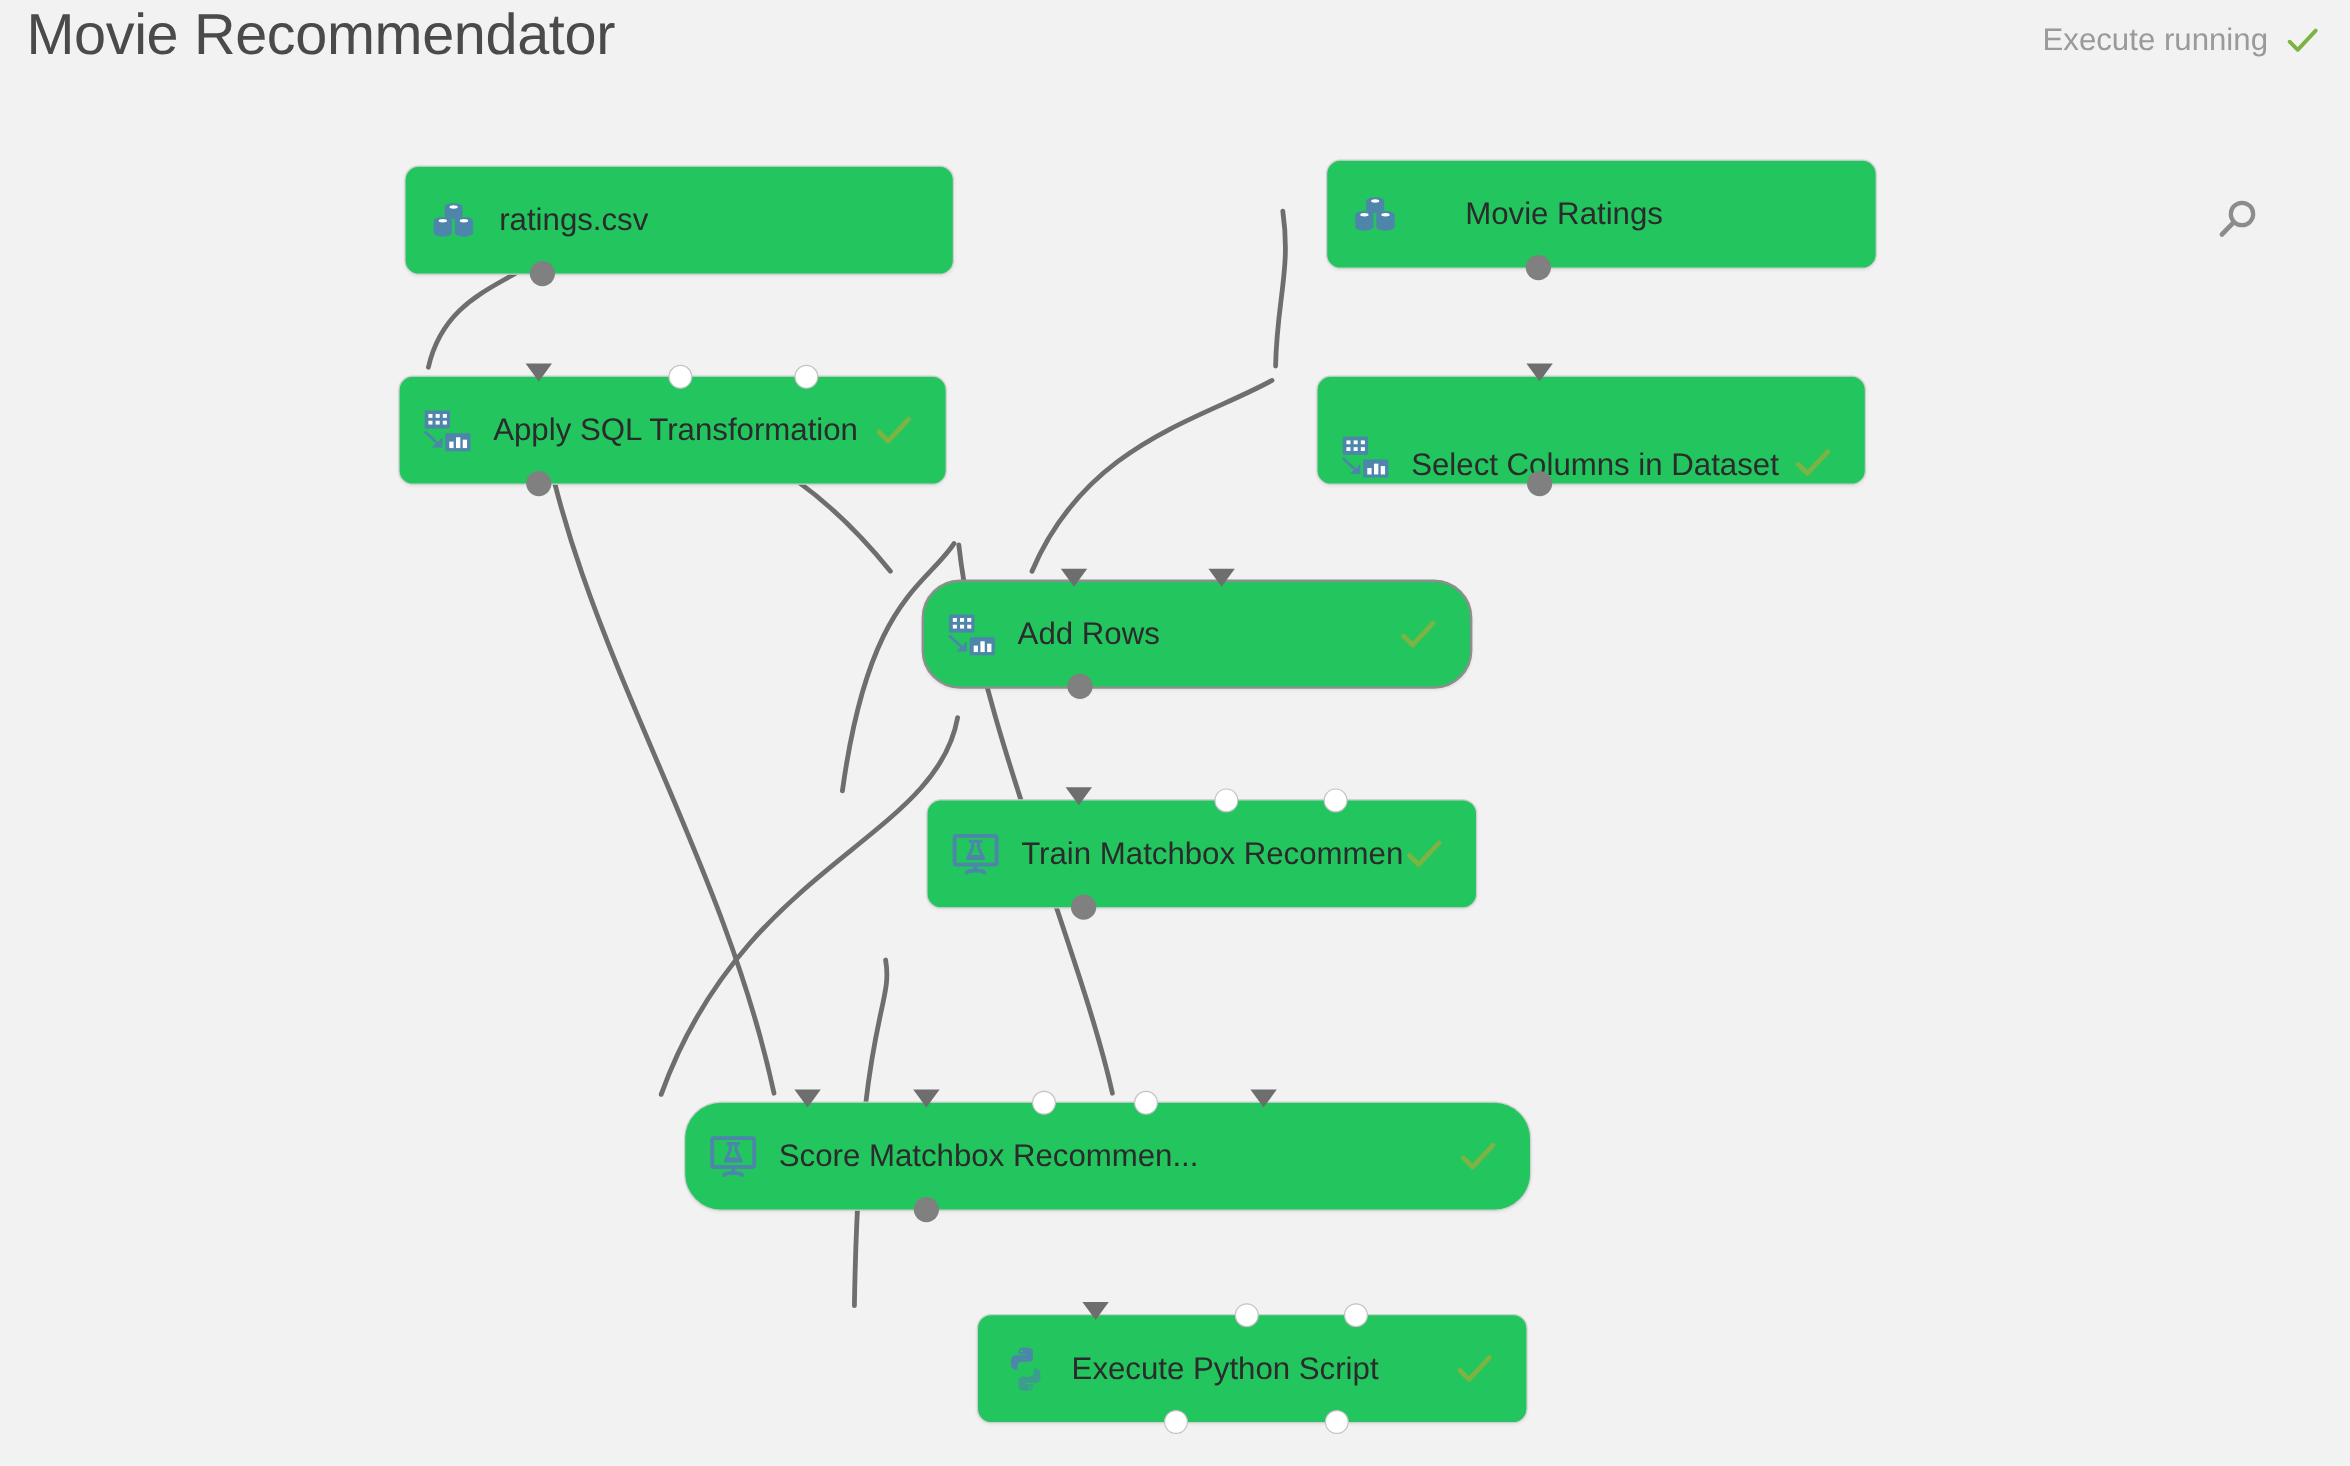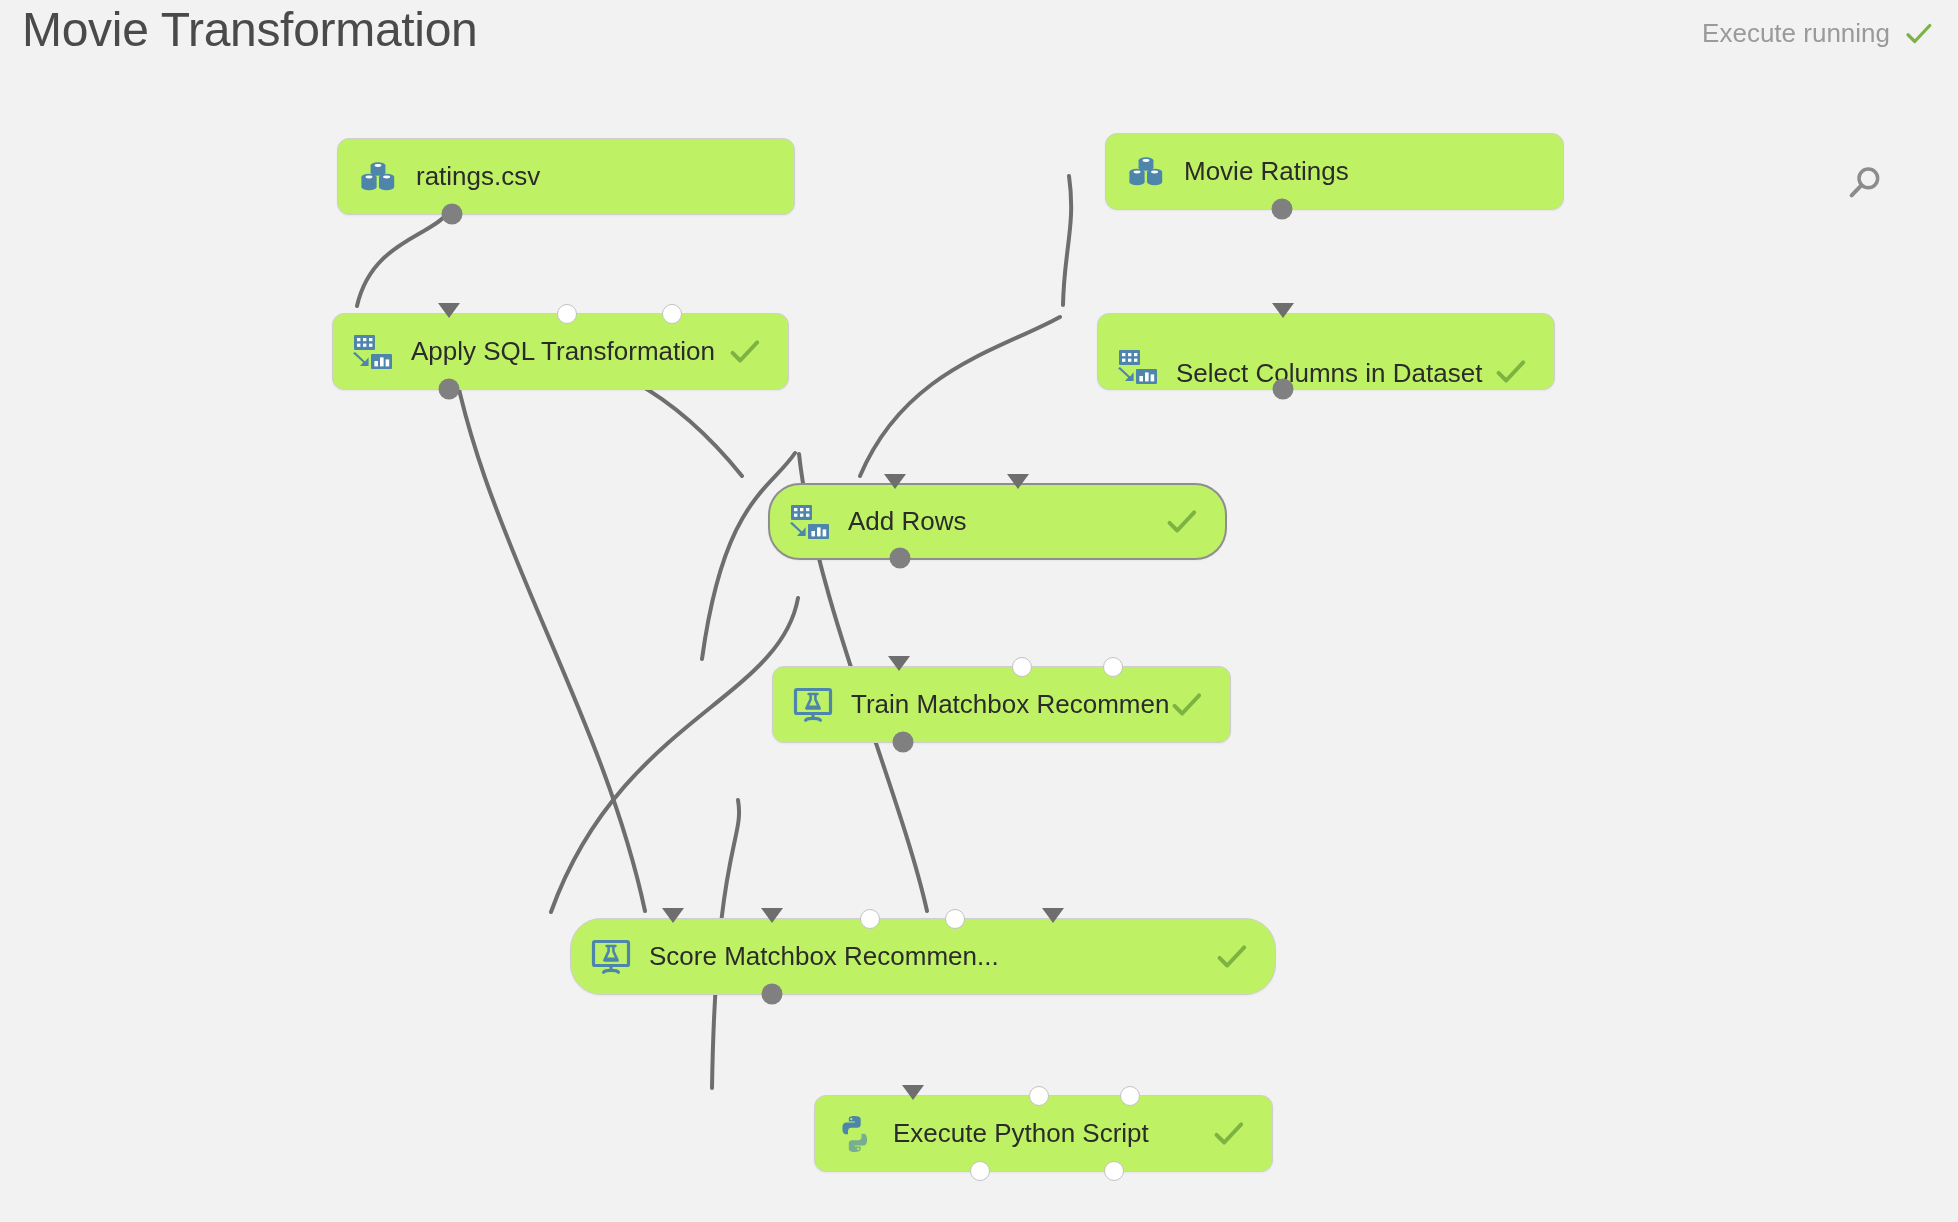--- a/index.html
+++ b/index.html
@@ -71,24 +71,24 @@
     left: 1844px;
     top: 163px;
     width: 40px;
     height: 40px;
   }
 
   
   .node {
     position: absolute;
     box-sizing: border-box;
-    background: #bef264;
+    background: #22c55e;
     border: 1.5px solid #cfcfcf;
     border-radius: 12px;
-    height: 77px;
+    height: 91px;
     display: flex;
     align-items: center;
     box-shadow: 0 1px 2px rgba(0,0,0,0.05);
   }
   .node.selected {
     border: 2.5px solid #8e8e8e;
   }
   .node .node-icon {
     width: 44px;
     height: 44px;
@@ -181,21 +181,21 @@
               <rect x="23" y="22" width="15.2" height="10"></rect>
               <ellipse cx="30.6" cy="32" rx="7.6" ry="3.2"></ellipse>
               <ellipse cx="30.6" cy="22" rx="3.5" ry="1.4" fill="#ffffff"></ellipse>
             </g>
           </svg>
         </div>
         <div class="node-label">ratings.csv</div>
         <div class="node-check"></div>
         <div class="port out filled" style="left: 25%;"></div>
       </div>
-      <div class="node" style="left: 1105px; top: 133px; width: 459px;">
+      <div class="node" style="left: 1105px; top: 133px; width: 459px; gap: 37px;">
         <div class="node-icon">
           <svg viewBox="0 0 44 44" width="44" height="44">
             <g fill="#4d85ab">
               <ellipse cx="22" cy="10.5" rx="7.4" ry="3.2"></ellipse>
               <rect x="14.6" y="10.5" width="14.8" height="7"></rect>
               <ellipse cx="22" cy="17.5" rx="7.4" ry="3.2"></ellipse>
               <ellipse cx="22" cy="10.5" rx="3.4" ry="1.4" fill="#ffffff"></ellipse>
               <ellipse cx="13" cy="22" rx="7.6" ry="3.2"></ellipse>
               <rect x="5.4" y="22" width="15.2" height="10"></rect>
               <ellipse cx="13" cy="32" rx="7.6" ry="3.2"></ellipse>
@@ -377,21 +377,21 @@
         </div>
         <div class="arrowhead" style="left: 21.5%;"></div>
         <div class="port in open" style="left: 49%;"></div>
         <div class="port in open" style="left: 69%;"></div>
         <div class="port out open" style="left: 36%;"></div>
         <div class="port out open" style="left: 65.5%;"></div>
       </div>
     </div>
 </div>
 
-<div id="page-title">Movie Transformation</div>
+<div id="page-title">Movie Recommendator</div>
 
 <div id="run-status">
   <span class="status-text">Execute running</span>
   <span class="check">
     <svg viewBox="0 0 24 24" width="30" height="30">
       <path d="M3.2 12.6 L8.6 18 L20.6 5.2" fill="none" stroke="#7cb342" stroke-width="2.6" stroke-linecap="round" stroke-linejoin="round"></path>
     </svg>
   </span>
 </div>
 

